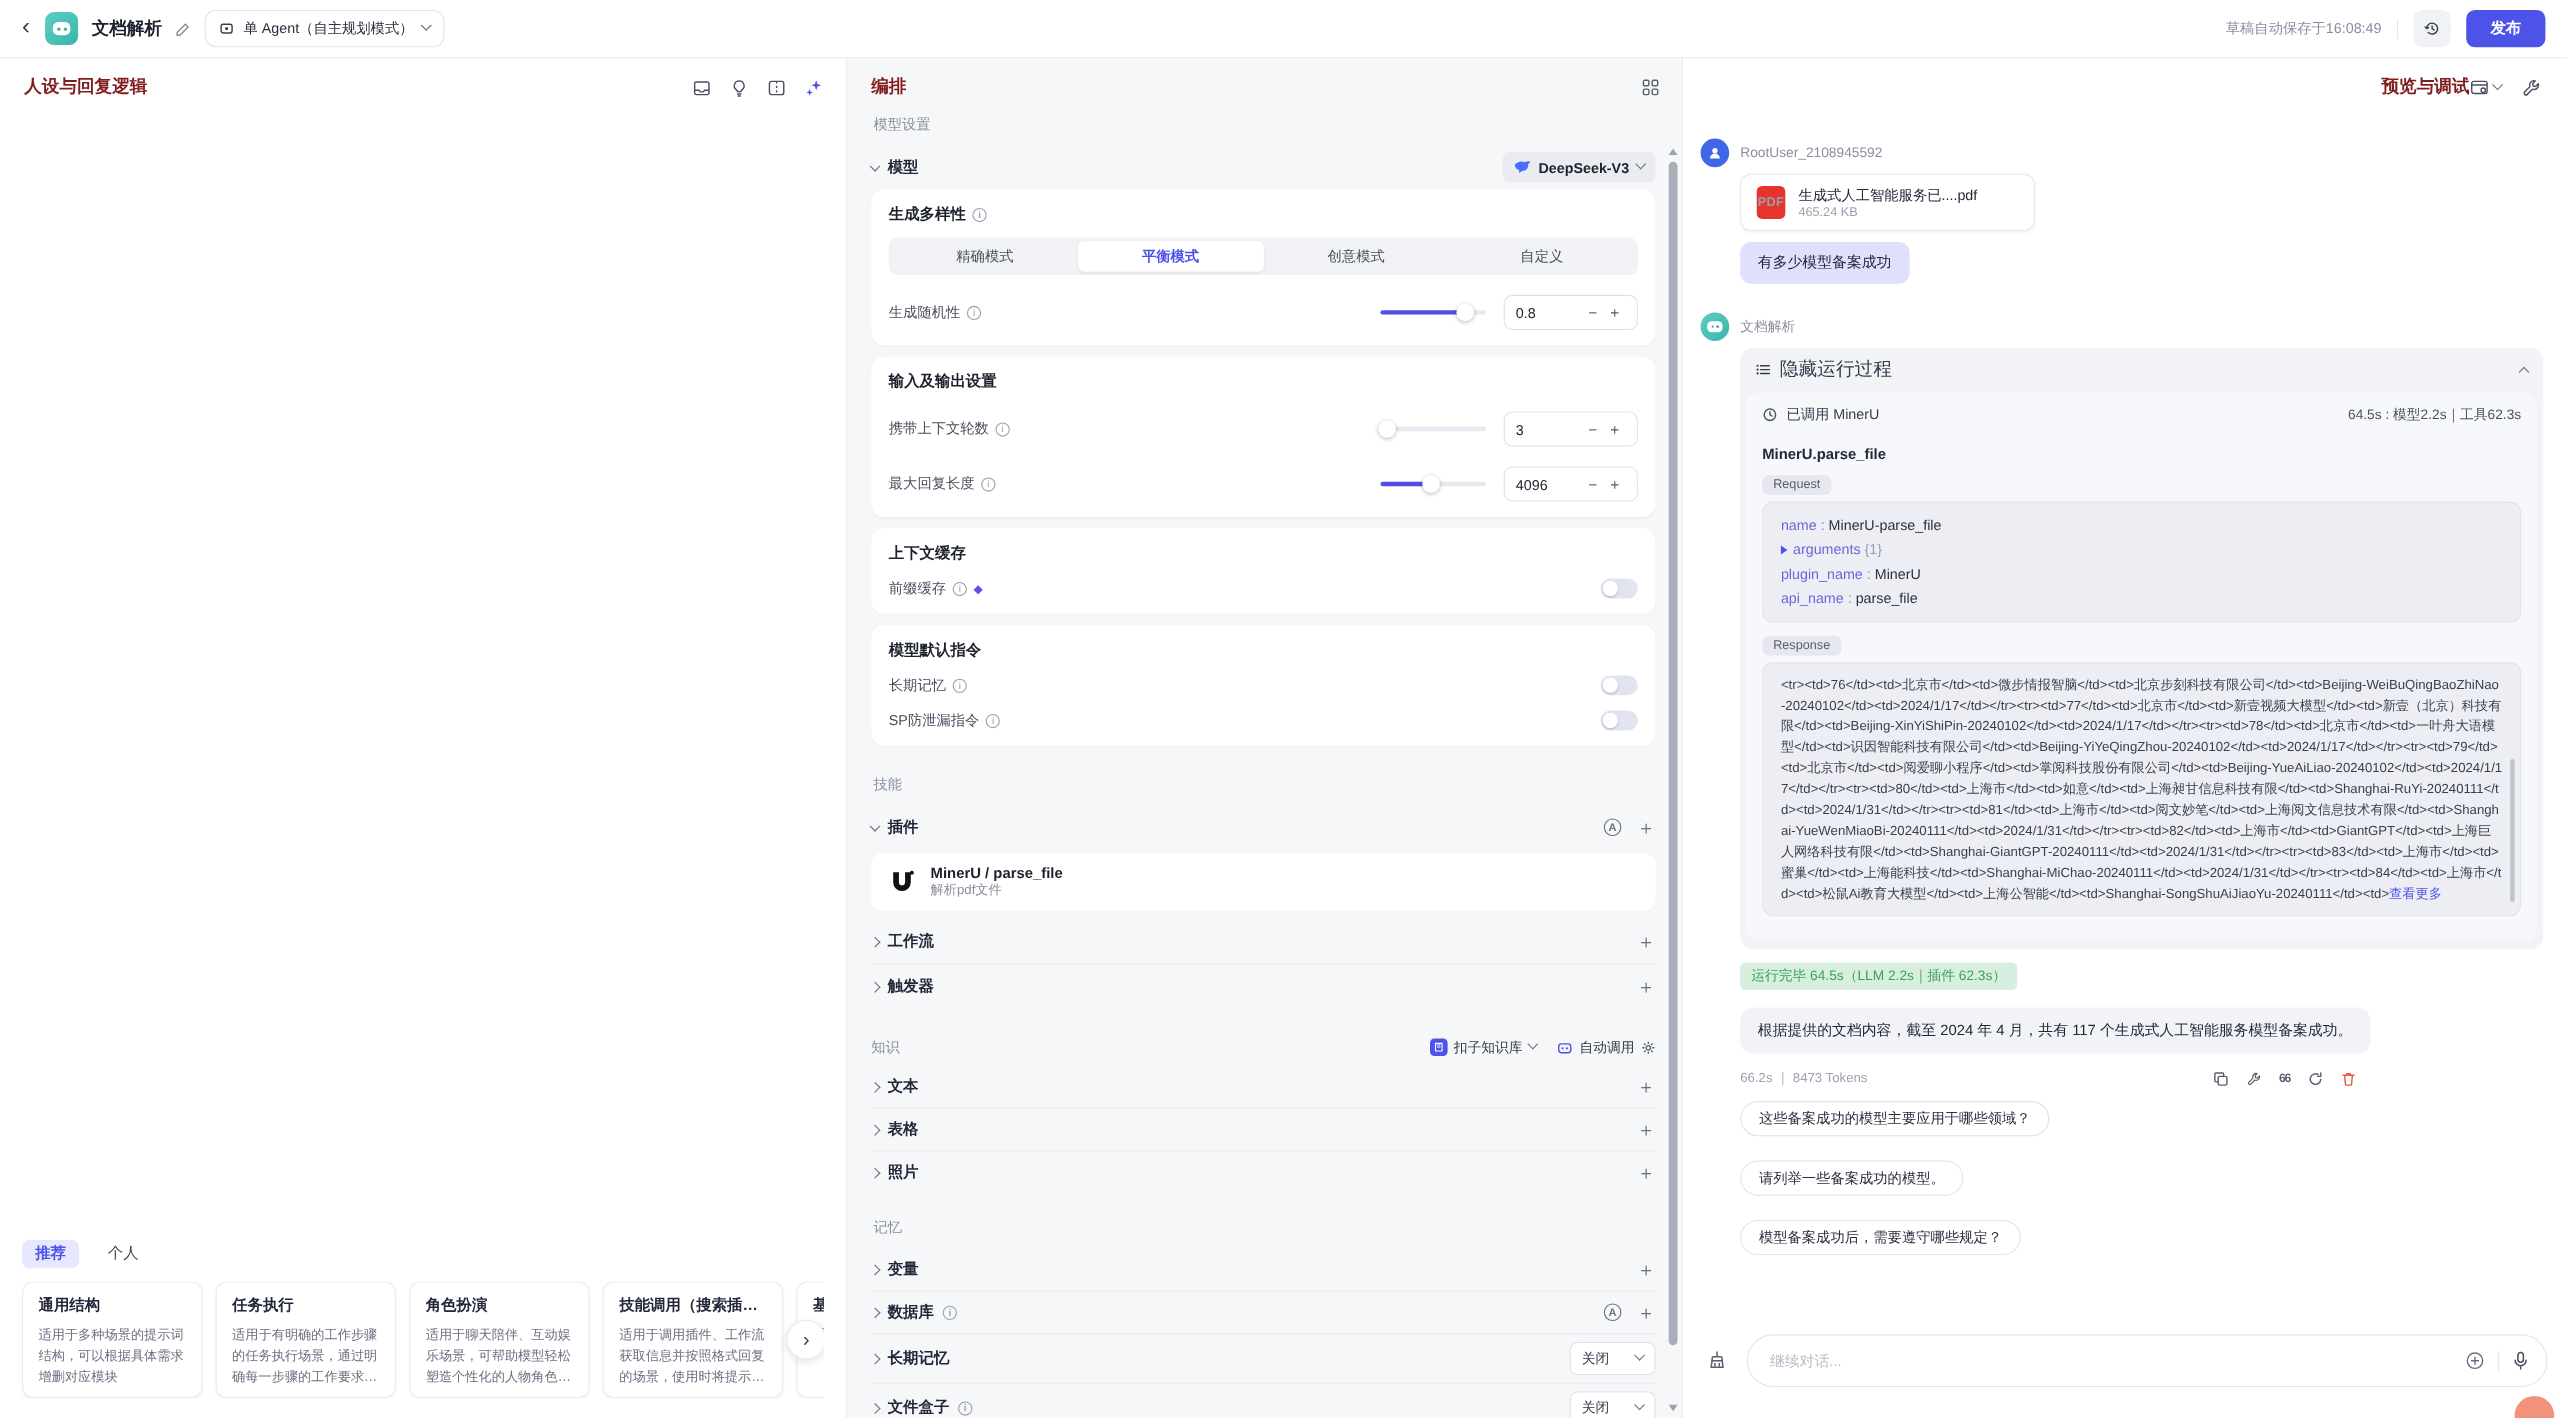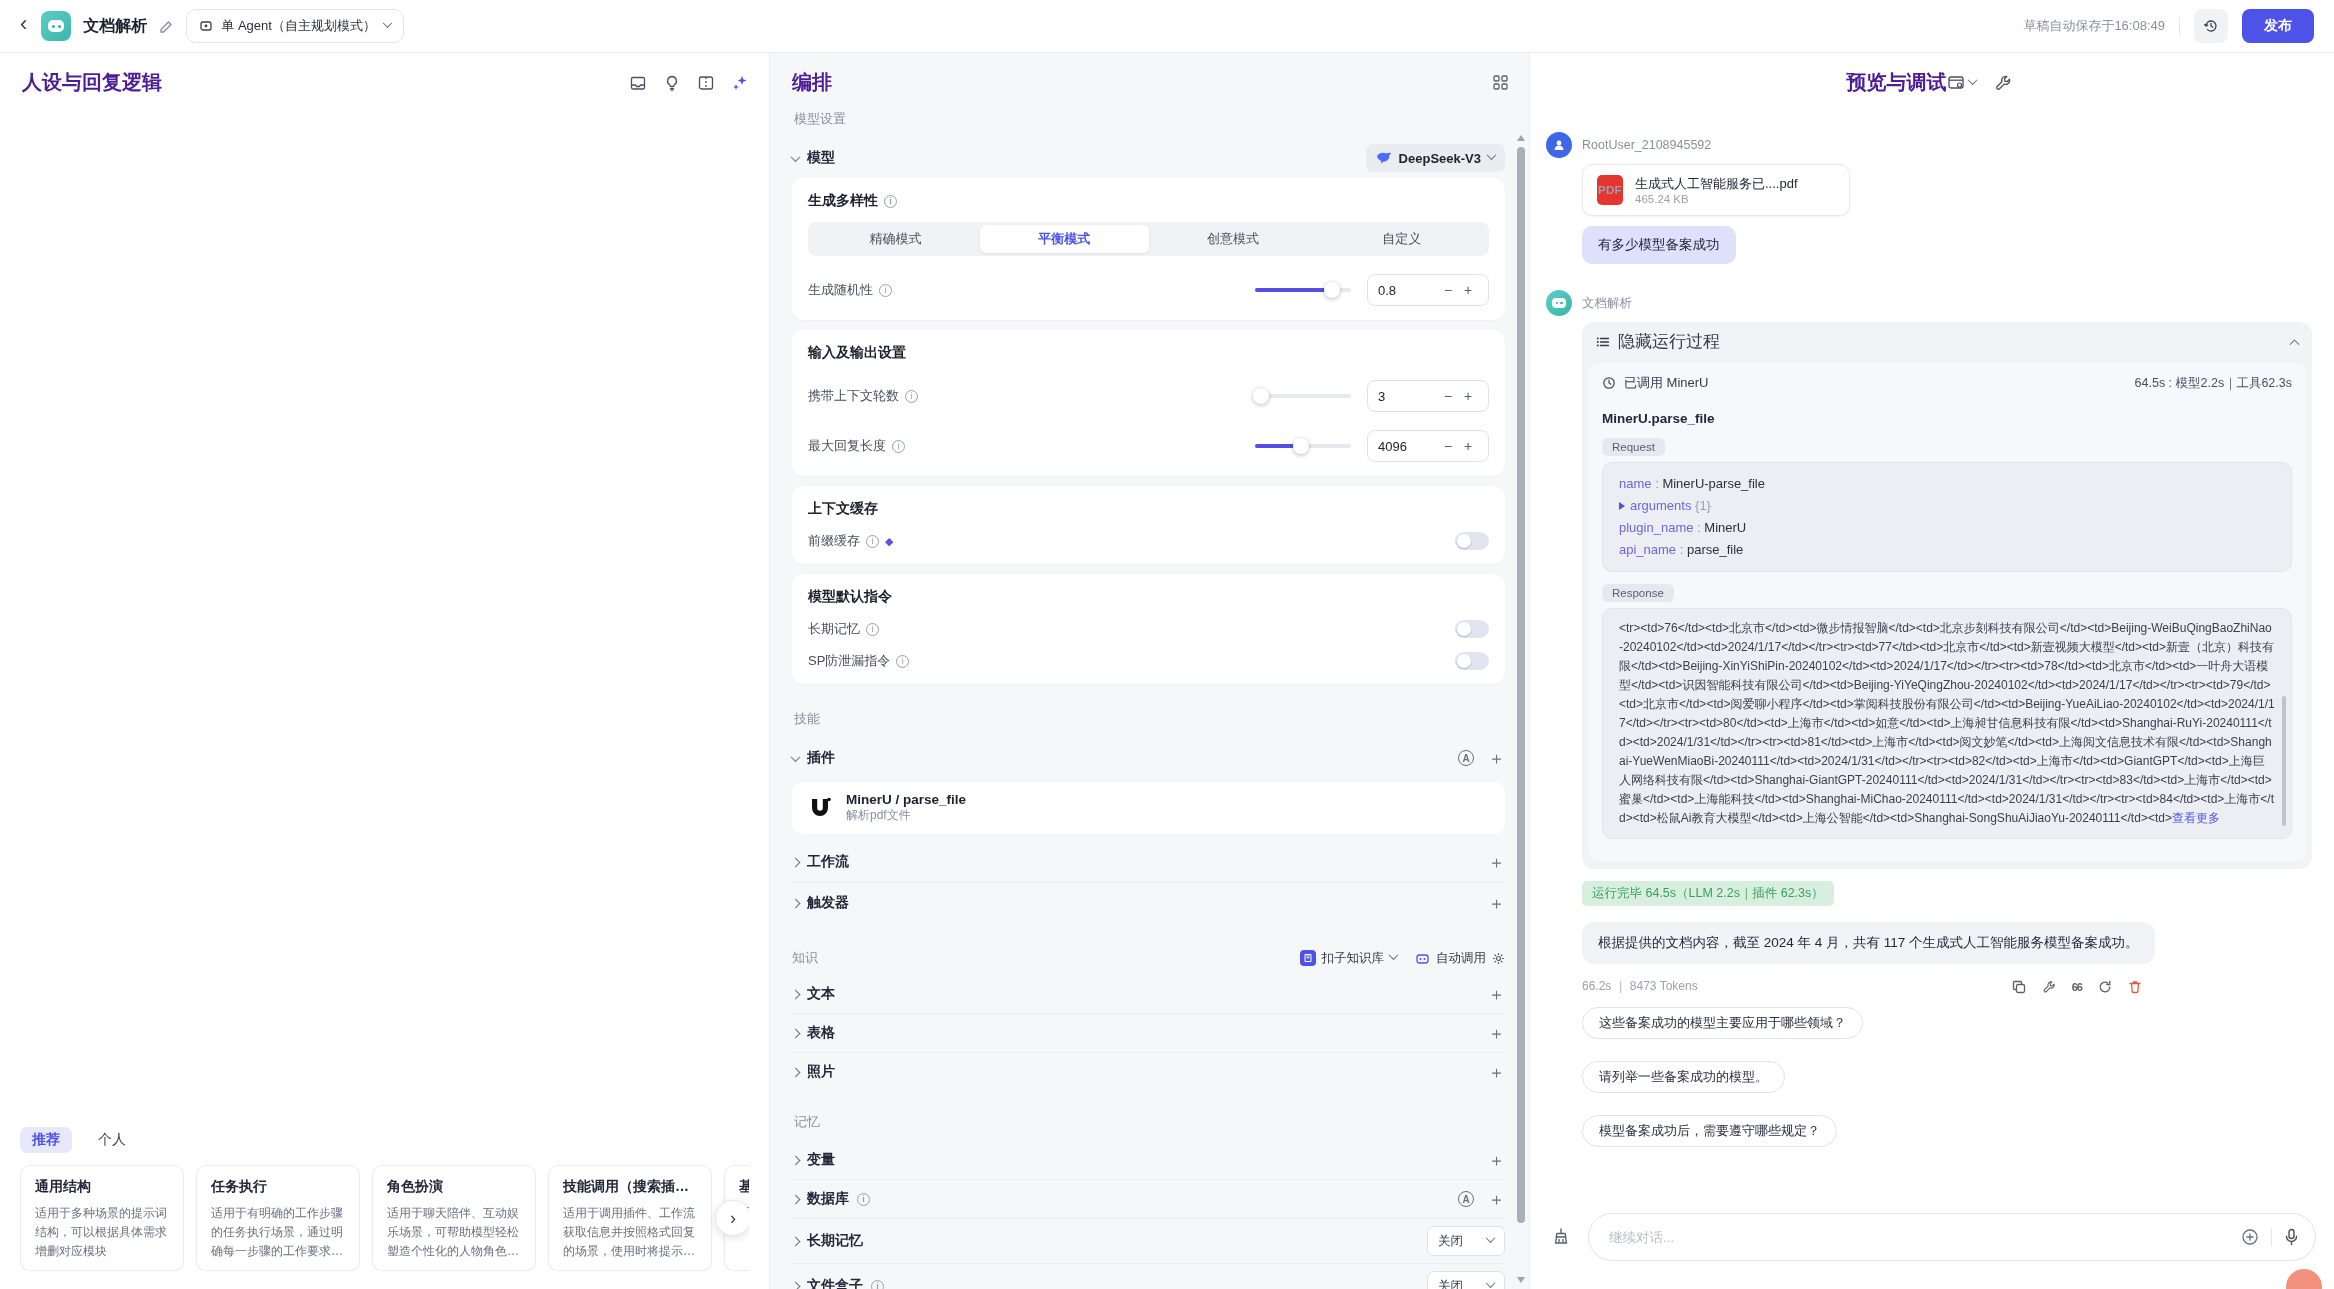--- a/index.html
+++ b/index.html
@@ -22,21 +22,21 @@
   .hist-btn { width:34px; height:34px; border-radius:8px; background:#F1F2F6; display:flex; align-items:center; justify-content:center; cursor:pointer; }
   .publish { height:34px; min-width:72px; padding:0 18px; background:#4D53E8; border-radius:8px; color:#fff; font-size:14px; font-weight:bold; display:flex; align-items:center; justify-content:center; cursor:pointer; }
 
   
   .main { display:flex; height:1236px; position:relative; }
   .left  { width:770px; background:#fff; border-right:1px solid #ECEDF2; display:flex; flex-direction:column; position:relative; }
   .middle{ width:760px; background:#F6F7F9; border-right:1px solid #ECEDF2; position:relative; overflow:hidden; }
   .right { flex:1; background:#fff; position:relative; overflow:hidden; }
 
   .panel-head { display:flex; align-items:center; justify-content:space-between; padding:16px 20px 10px 22px; }
-  .panel-title { font-size:20px; font-weight:bold; color:#4c1d95; }
+  .panel-title { font-size:16px; font-weight:bold; color:#7f1d1d; }
 
   
   .lp-icons { display:flex; align-items:center; gap:16px; }
   .lp-icons svg { display:block; cursor:pointer; }
   .lp-body { flex:1; }
   .lp-bottom { padding:0 20px 18px 20px; }
   .lp-tabs { display:flex; align-items:center; gap:14px; margin-bottom:12px; }
   .tab-pill { font-size:14px; padding:4px 12px; border-radius:7px; cursor:pointer; }
   .tab-pill.on { background:#E7E8FD; color:#4D53E8; font-weight:bold; }
   .tab-plain { color:#3A3F4F; }
@@ -91,21 +91,21 @@
   .closed-sel { display:flex; align-items:center; justify-content:space-between; width:78px; height:30px; border:1px solid #DFE1E8; border-radius:7px; background:#fff; padding:0 10px; font-size:12.5px; color:#33384A; cursor:pointer; }
   .mid-grid-icon { cursor:pointer; }
   
   .mscrollbar { position:absolute; right:2px; top:82px; bottom:6px; width:12px; }
   .mscrollbar .arr { position:absolute; left:2px; width:0; height:0; border-left:4px solid transparent; border-right:4px solid transparent; }
   .mscrollbar .arr.up { top:0; border-bottom:6px solid #9CA1AC; }
   .mscrollbar .arr.dn { bottom:0; border-top:6px solid #9CA1AC; }
   .mscrollbar .thumb { position:absolute; left:2px; top:12px; bottom:60px; width:8px; border-radius:4px; background:#A9AEB9; }
 
   
-  .rp-head { display:flex; align-items:center; justify-content:center; padding:16px 24px 8px 18px; }
+  .rp-head { display:flex; align-items:center; justify-content:flex-end; padding:16px 24px 8px 18px; }
   .rp-icons { display:flex; align-items:center; gap:18px; }
   .chat { padding:14px 22px 0 16px; }
   .msg-head { display:flex; align-items:center; gap:10px; }
   .avatar { width:26px; height:26px; border-radius:50%; display:flex; align-items:center; justify-content:center; flex:0 0 26px; }
   .avatar.user { background:#3D66E8; }
   .avatar.bot { background:linear-gradient(135deg,#5ECDC4,#3BB5AC); }
   .uname { font-size:12.5px; color:#8A8FA0; }
   .msg-body { margin-left:36px; }
   .file-card { width:268px; background:#fff; border:1px solid #E8E9EF; border-radius:10px; padding:10px 14px; display:flex; align-items:center; gap:12px; margin-top:6px; box-shadow:0 1px 3px rgba(20,24,48,.05); cursor:pointer; }
   .pdficon { width:26px; height:30px; background:#E5352E; border-radius:5px; display:flex; align-items:center; justify-content:center; color:#fff; font-size:8px; font-weight:bold; letter-spacing:.3px; }

